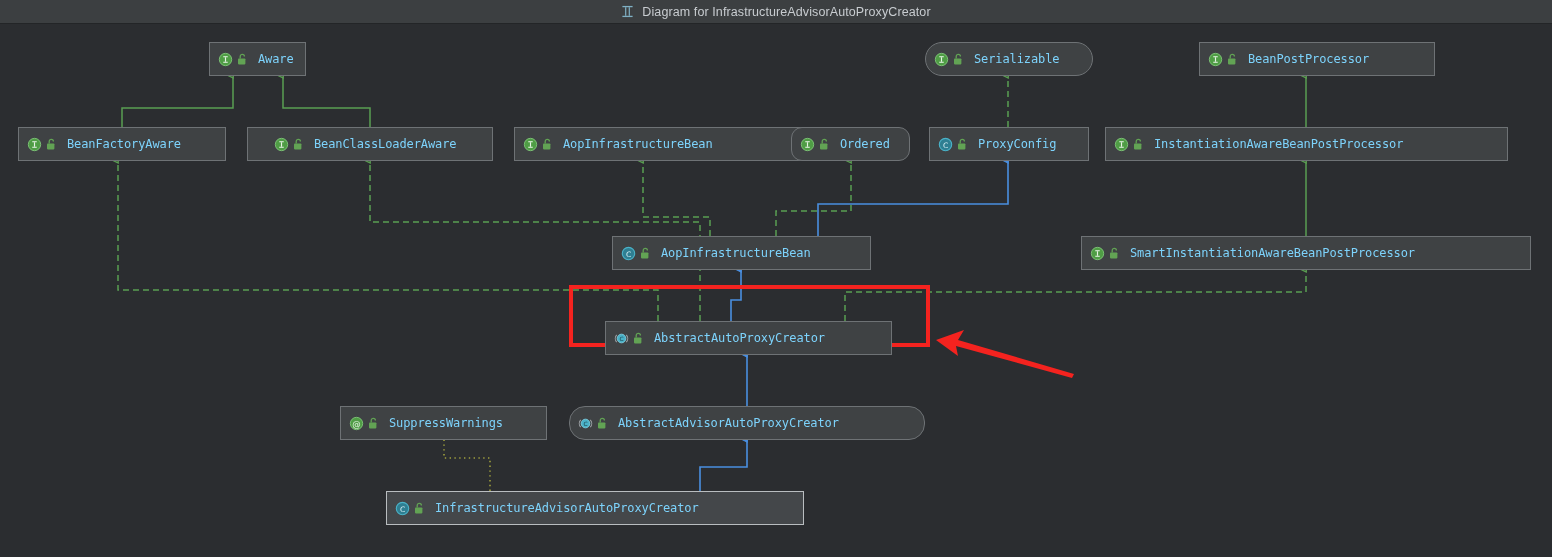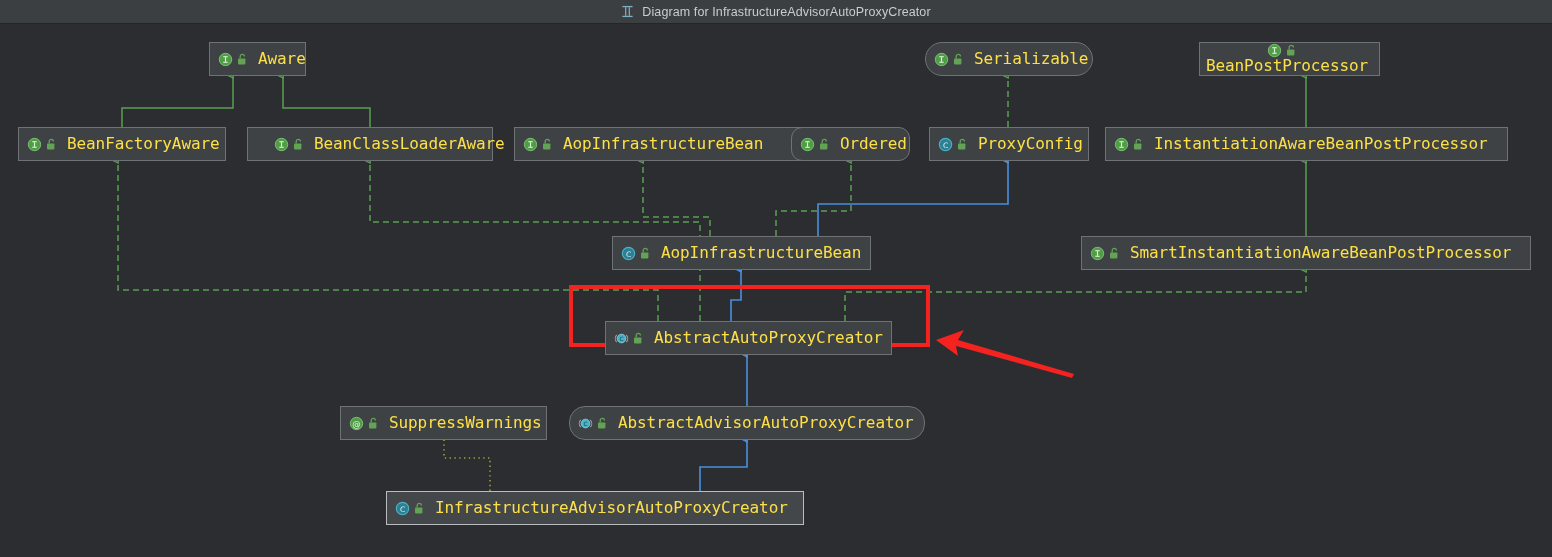--- a/index.html
+++ b/index.html
@@ -80,22 +80,22 @@
     background: #44474a;
   }
   .node .icons {
     display: flex;
     align-items: center;
     gap: 3px;
     margin-right: 10px;
   }
   .node .label {
     font-family: "DejaVu Sans Mono", "Liberation Mono", monospace;
-    font-size: 16px;
-    color: #fde047;
+    font-size: 12px;
+    color: #7dd3fc;
     letter-spacing: -0.1px;
     line-height: 1;
   }
   .ic {
     width: 15px;
     height: 15px;
     display: block;
   }
   .lock {
     width: 12px;
@@ -261,21 +261,21 @@
       <span>
         <svg class="lock" viewBox="0 0 12 13">
             <path d="M4.2,5.4 L4.2,3.5 a2.1,2.1 0 0 1 4.2,0" fill="none" stroke="#62a354" stroke-width="1.3"></path>
             <rect x="2" y="5.4" width="7.4" height="6" rx="0.8" fill="#62a354"></rect>
           </svg>
       </span>
     </span>
     <span class="label">Serializable</span>
   </div>
 
-  <div class="node" style="left:1199px; top:18px; width:181px;flex-direction:column;">
+  <div class="node" style="left:1199px; top:18px; width:236px;">
     <span class="icons">
       <span>
         <svg class="ic" viewBox="0 0 16 16">
             <circle cx="8" cy="8" r="6.6" fill="#4f9d45" stroke="#7dc276" stroke-width="1"></circle>
             <rect x="5.6" y="4.5" width="4.8" height="1.1" fill="#e6f2e4"></rect>
             <rect x="7.4" y="5.6" width="1.2" height="4.8" fill="#e6f2e4"></rect>
             <rect x="5.6" y="10.4" width="4.8" height="1.1" fill="#e6f2e4"></rect>
           </svg>
       </span>
       <span>

